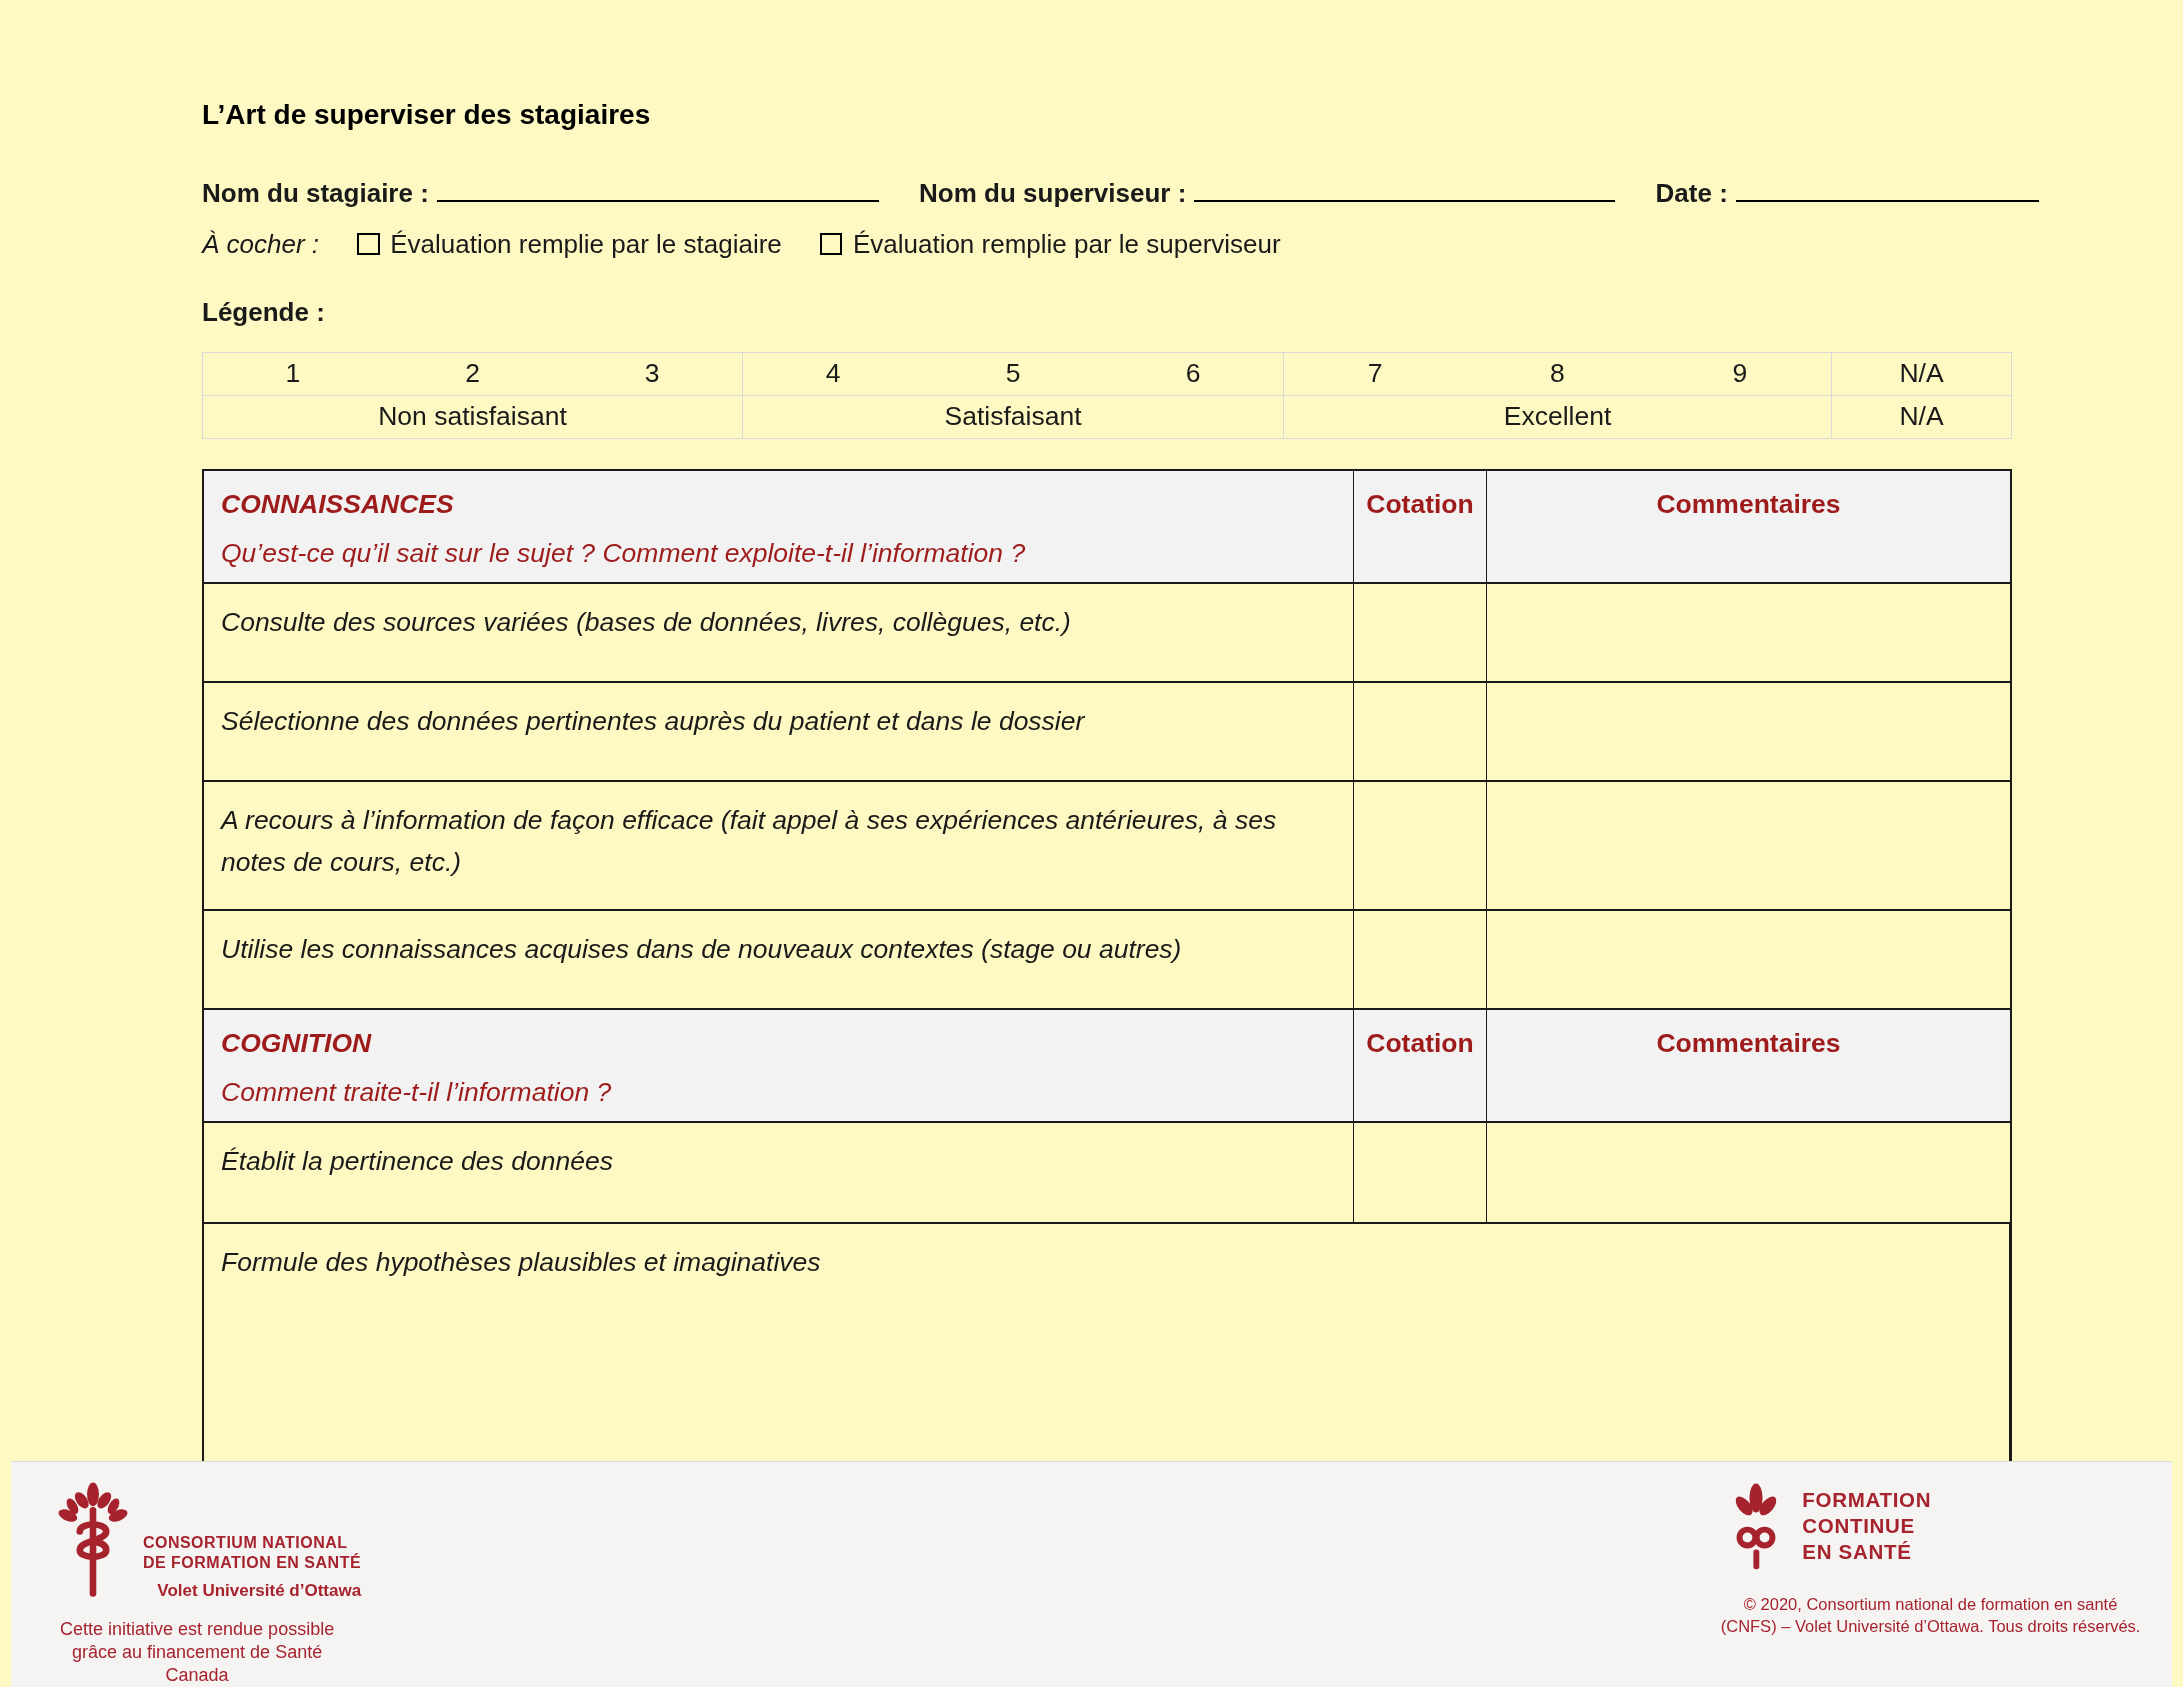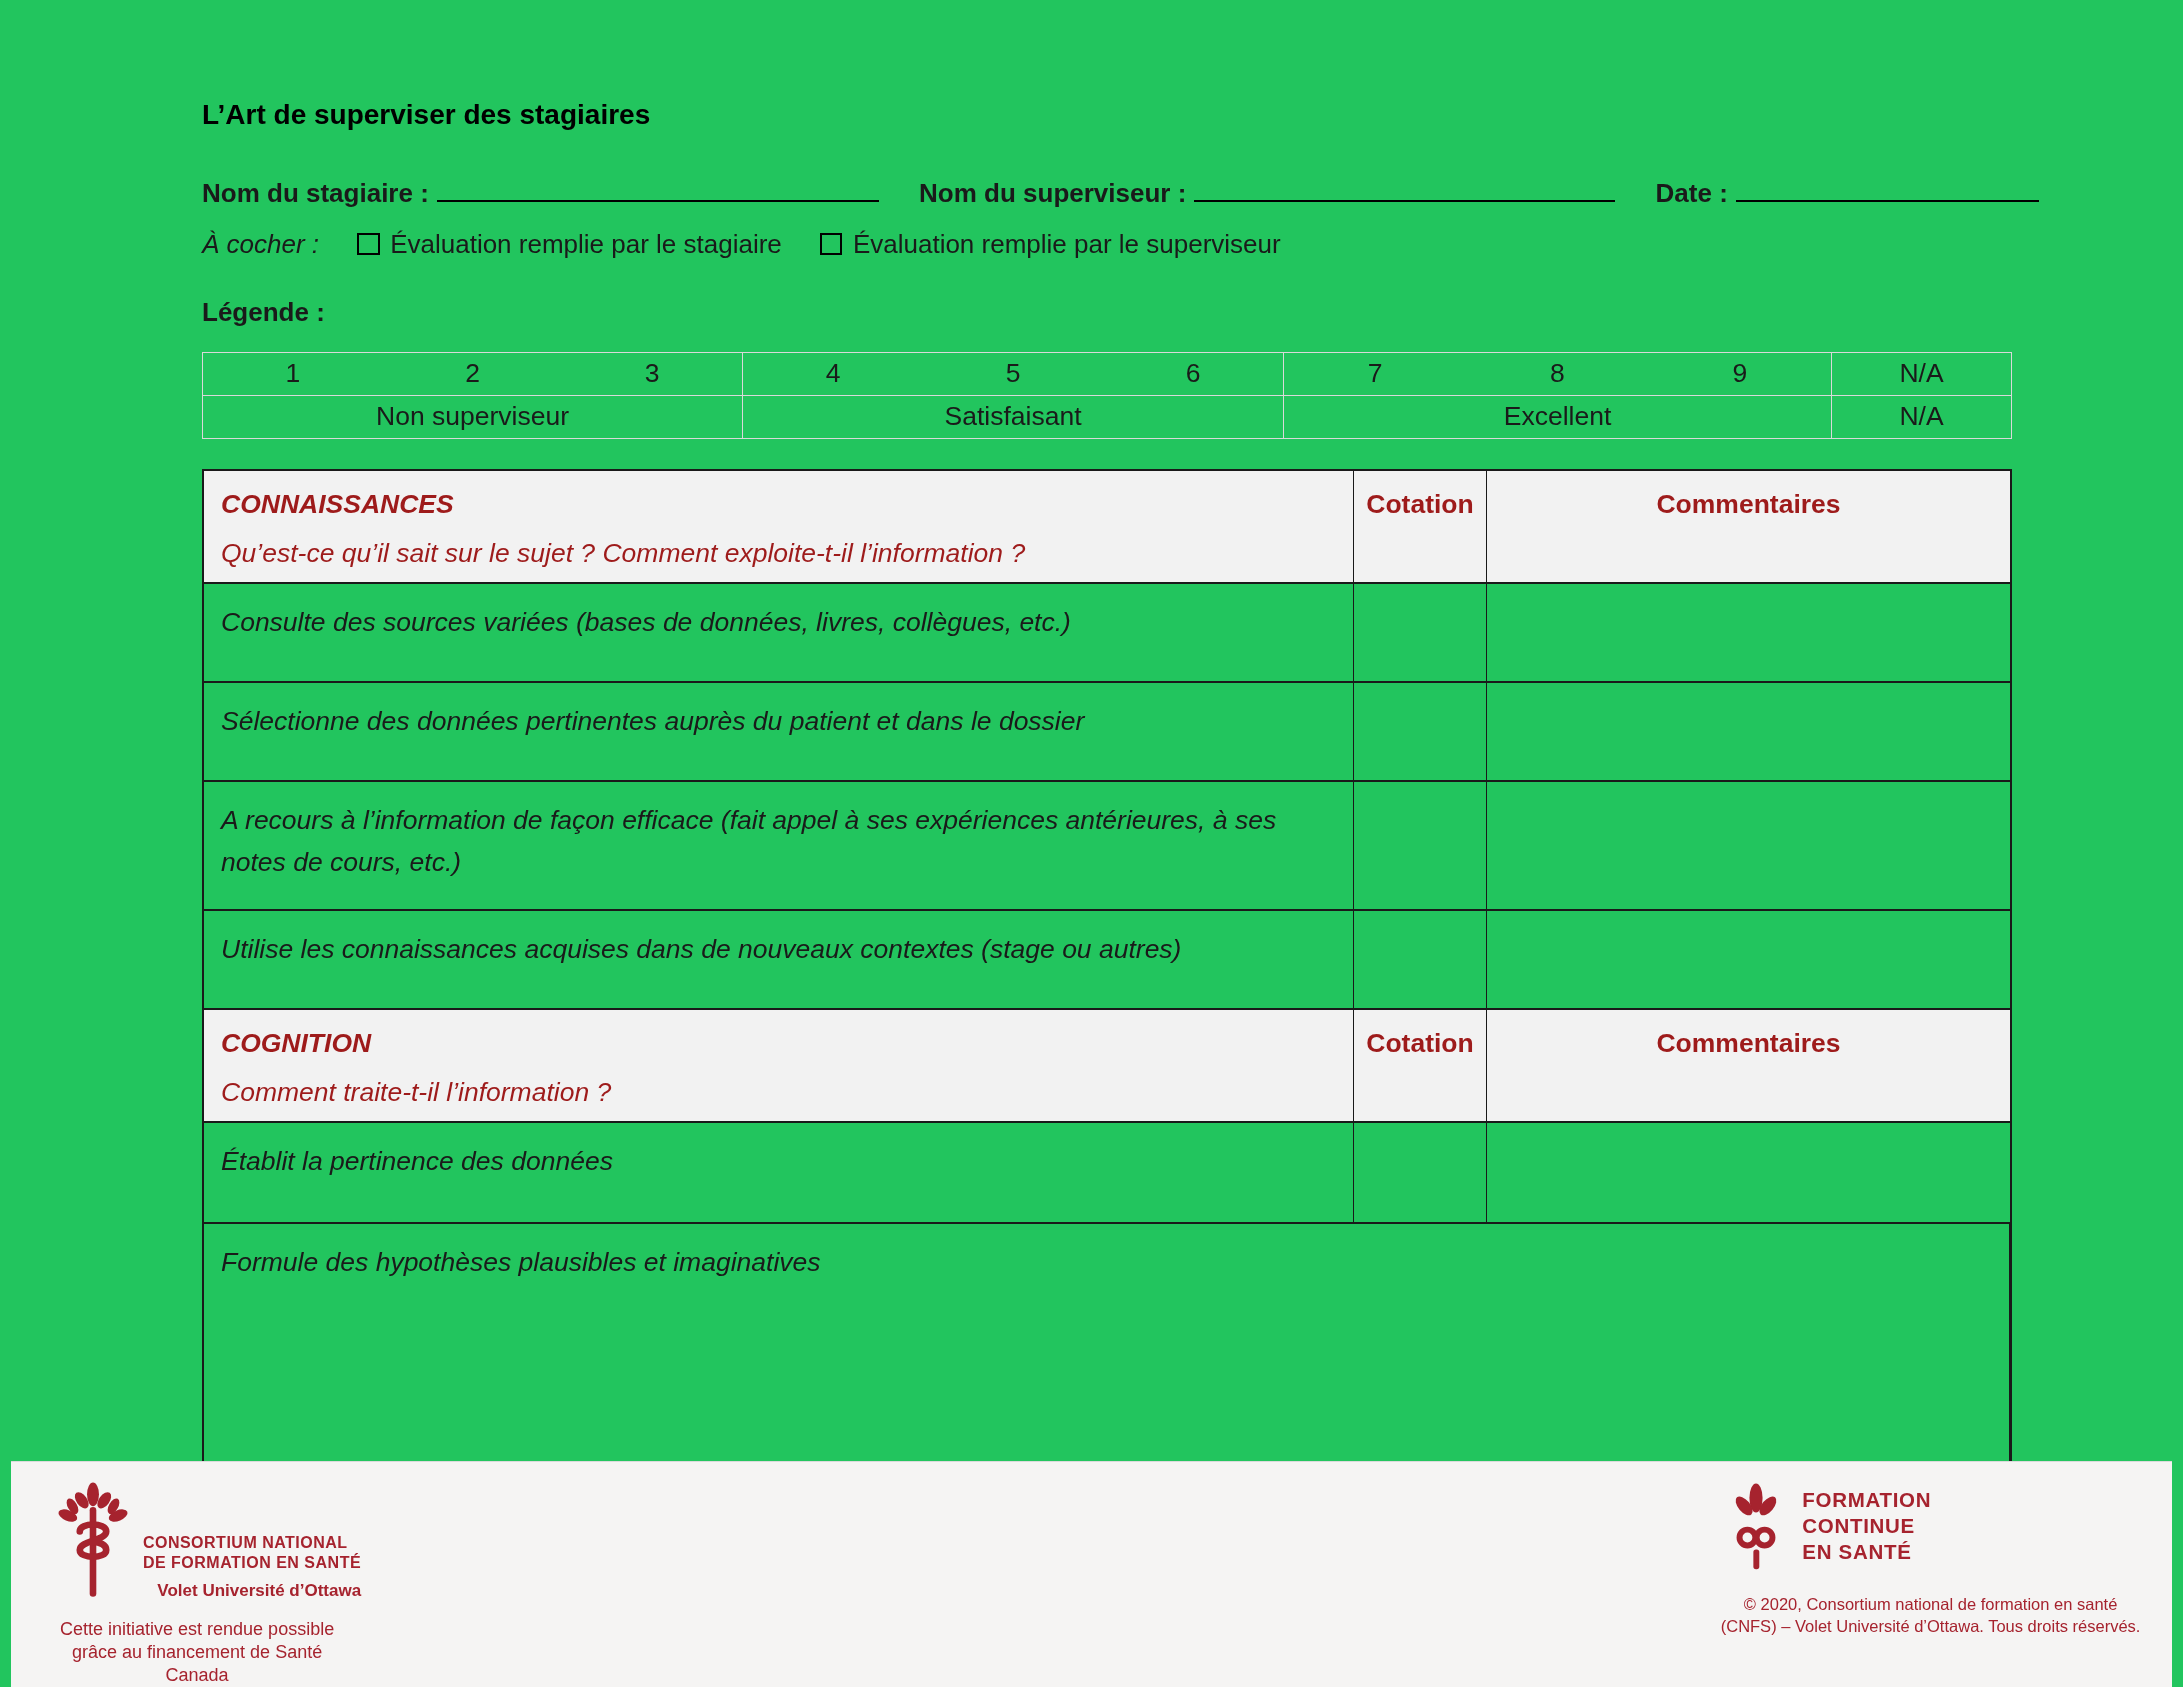--- a/index.html
+++ b/index.html
@@ -1,19 +1,19 @@
 <!DOCTYPE html>
 <html style="font-size:10.6px"><head>
 <meta charset="utf-8">
 <style>
   html,body{margin:0;padding:0;background:#ffffff;}
   .page{
     position:relative;
     width:2183px;height:1687px;
-    background:#22c55e;
+    background:#fef9c3;
     font-family:"Liberation Sans", sans-serif;
     color:#1a1a1a;
     overflow:hidden;
   }
   .content{position:absolute;left:202px;top:99px;width:1810px;}
 
   .doc-header{font-size:28px;font-weight:bold;color:#000;}
   .doc-title{font-size:45px;font-weight:400;color:#9E1B1B;margin:64px 0 0 0;letter-spacing:0.3px;}
 
   
@@ -124,21 +124,21 @@
         <div class="lg-cell lg-g3 lg-nums">
           <span>7</span>
           <span>8</span>
           <span>9</span>
         </div>
         <div class="lg-cell lg-g4 lg-nums">
           <span>N/A</span>
         </div>
       </div>
       <div class="lg-row">
-        <div class="lg-cell lg-g1">Non superviseur</div>
+        <div class="lg-cell lg-g1">Non satisfaisant</div>
         <div class="lg-cell lg-g2">Satisfaisant</div>
         <div class="lg-cell lg-g3">Excellent</div>
         <div class="lg-cell lg-g4">N/A</div>
       </div>
     </div>
 
     <div class="main-table">
 
       <div class="mt-row mt-section h-hdr1">
         <div class="mt-desc">

